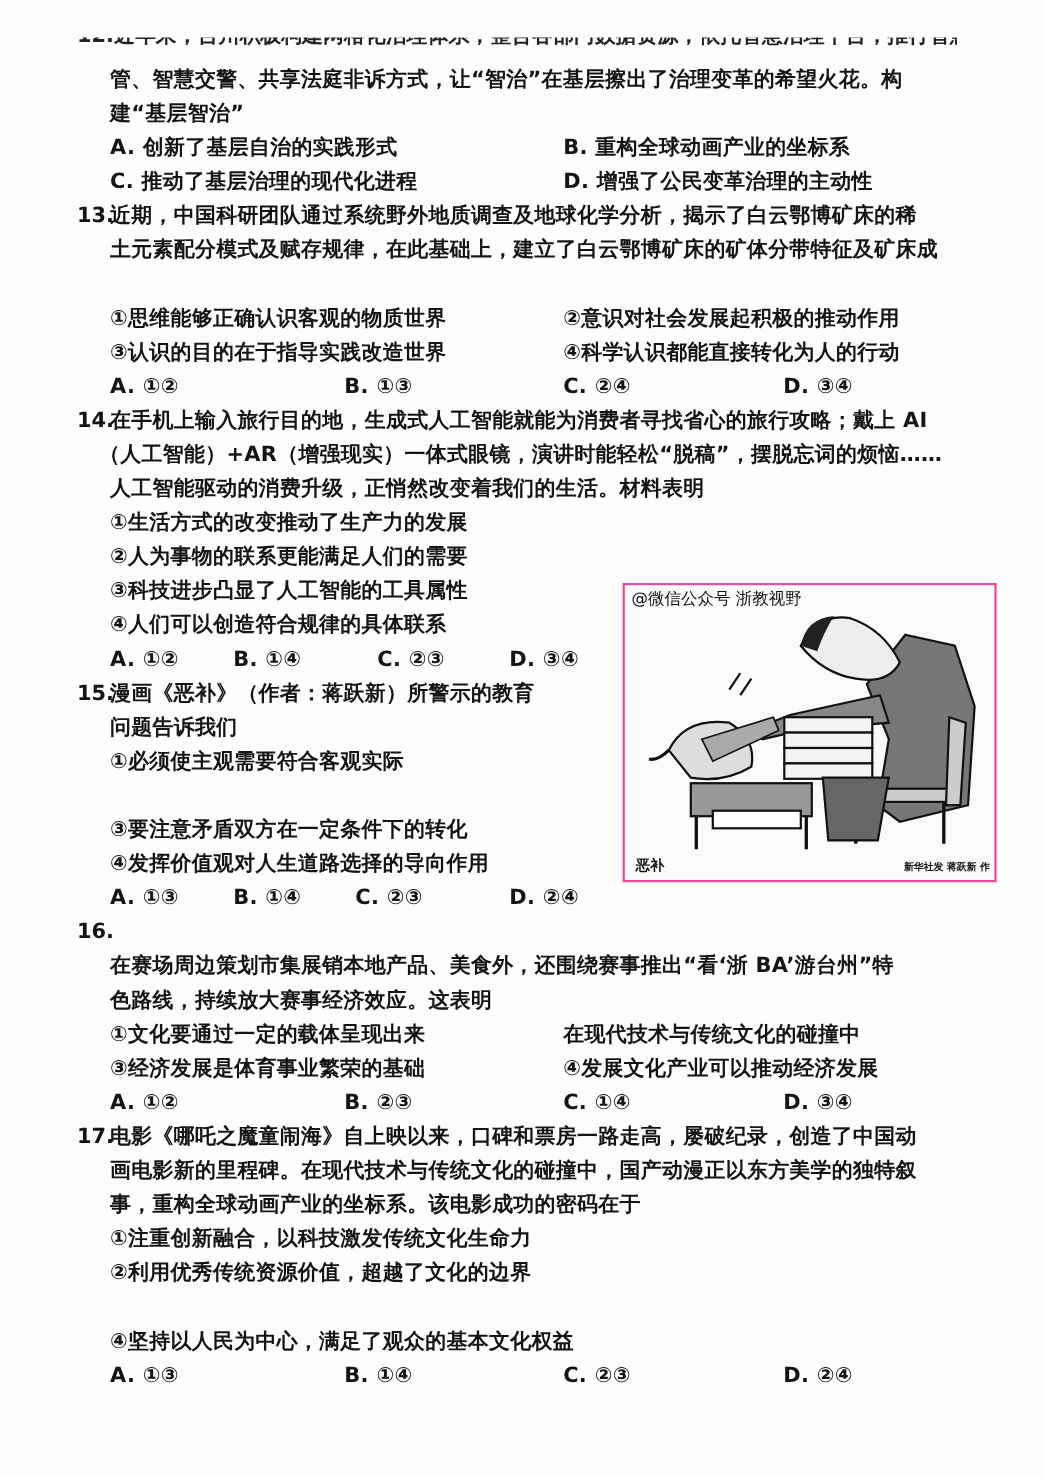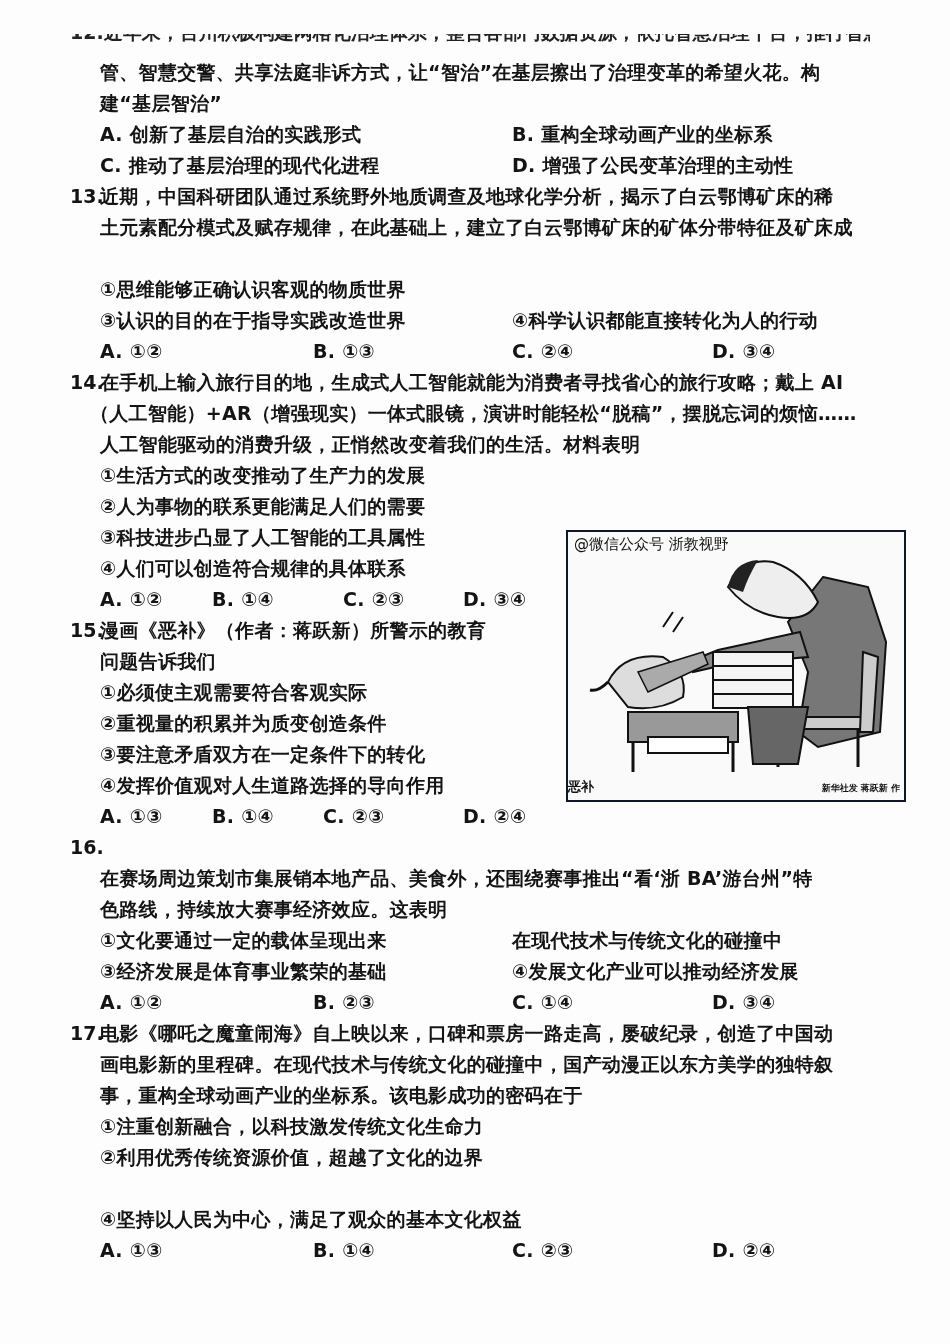--- a/index.html
+++ b/index.html
@@ -7,24 +7,24 @@
     width: 950px; height: 1344px; background: #fdfdfd; position: relative; overflow: hidden;
     font-family: "DejaVu Sans", "Liberation Sans", sans-serif; color: #141414;
   }
   .page { position: absolute; left: 0; top: 0; width: 950px; height: 1344px; }
   .line { position: absolute; font-size: 19px; line-height: 24px; white-space: nowrap; font-weight: bold; letter-spacing: 0.3px; }
   .cut { position: absolute; left: 70px; top: 34px; width: 800px; height: 9px; overflow: hidden; }
   .cut span { display: block; font-size: 19px; line-height: 24px; font-weight: bold; margin-top: -14px; white-space: nowrap; color: #222; }
   .qnum { position: absolute; font-size: 19px; line-height: 24px; font-weight: bold; }
   .cartoon {
     position: absolute; left: 566px; top: 530px; width: 336px; height: 268px;
-    border: 2px solid #0f172a; background: #fafafa;
+    border: 2px solid #ec4899; background: #fafafa;
   }
   .cartoon .wm { position: absolute; left: 6px; top: 3px; font-size: 15px; font-weight: normal; color: #111; }
-  .cartoon .ttl { position: absolute; left: 0; bottom: 4px; font-size: 13px; font-weight: bold; }
+  .cartoon .ttl { position: absolute; left: 10px; bottom: 4px; font-size: 13px; font-weight: bold; }
   .cartoon .cred { position: absolute; right: 4px; bottom: 5px; font-size: 9px; font-weight: bold; }
   .cartoon svg { position: absolute; left: 0; top: 0; }
 </style>
 </head>
 <body>
 
 <div class="page">
 
   <div class="cut">
       <span>12.近年来，台州积极构建网格化治理体系，整合各部门数据资源，依托智慧治理平台，推行智慧城</span>
@@ -33,20 +33,21 @@
   <div class="line" style="left:100px;top:91px">建“基层智治”</div>
   <div class="line" style="left:100px;top:122px">A. 创新了基层自治的实践形式</div>
   <div class="line" style="left:512px;top:122px">B. 重构全球动画产业的坐标系</div>
   <div class="line" style="left:100px;top:153px">C. 推动了基层治理的现代化进程</div>
   <div class="line" style="left:512px;top:153px">D. 增强了公民变革治理的主动性</div>
 
   <div class="qnum" style="left:70px;top:184px">13.</div>
   <div class="line" style="left:100px;top:184px">近期，中国科研团队通过系统野外地质调查及地球化学分析，揭示了白云鄂博矿床的稀</div>
   <div class="line" style="left:100px;top:215px">土元素配分模式及赋存规律，在此基础上，建立了白云鄂博矿床的矿体分带特征及矿床成</div>
   <div class="line" style="left:100px;top:277px">①思维能够正确认识客观的物质世界</div>
+  <div class="line" style="left:512px;top:277px">②意识对社会发展起积极的推动作用</div>
   <div class="line" style="left:100px;top:308px">③认识的目的在于指导实践改造世界</div>
   <div class="line" style="left:512px;top:308px">④科学认识都能直接转化为人的行动</div>
   <div class="line" style="left:100px;top:339px">A. ①②</div>
   <div class="line" style="left:313px;top:339px">B. ①③</div>
   <div class="line" style="left:512px;top:339px">C. ②④</div>
   <div class="line" style="left:712px;top:339px">D. ③④</div>
 
   <div class="qnum" style="left:70px;top:370px">14.</div>
   <div class="line" style="left:100px;top:370px">在手机上输入旅行目的地，生成式人工智能就能为消费者寻找省心的旅行攻略；戴上 AI</div>
   <div class="line" style="left:90px;top:401px">（人工智能）+AR（增强现实）一体式眼镜，演讲时能轻松“脱稿”，摆脱忘词的烦恼……</div>
@@ -57,21 +58,20 @@
   <div class="line" style="left:100px;top:556px">④人们可以创造符合规律的具体联系</div>
   <div class="line" style="left:100px;top:587px">A. ①②</div>
   <div class="line" style="left:212px;top:587px">B. ①④</div>
   <div class="line" style="left:343px;top:587px">C. ②③</div>
   <div class="line" style="left:463px;top:587px">D. ③④</div>
 
   <div class="qnum" style="left:70px;top:618px">15.</div>
   <div class="line" style="left:100px;top:618px">漫画《恶补》（作者：蒋跃新）所警示的教育</div>
   <div class="line" style="left:100px;top:649px">问题告诉我们</div>
   <div class="line" style="left:100px;top:680px">①必须使主观需要符合客观实际</div>
-  <div class="line" style="left:100px;top:711px">②重视量的积累并为质变创造条件</div>
   <div class="line" style="left:100px;top:742px">③要注意矛盾双方在一定条件下的转化</div>
   <div class="line" style="left:100px;top:773px">④发挥价值观对人生道路选择的导向作用</div>
   <div class="line" style="left:100px;top:804px">A. ①③</div>
   <div class="line" style="left:212px;top:804px">B. ①④</div>
   <div class="line" style="left:323px;top:804px">C. ②③</div>
   <div class="line" style="left:463px;top:804px">D. ②④</div>
 
   <div class="cartoon">
     <svg width="336" height="268" viewBox="0 0 336 268">
 

